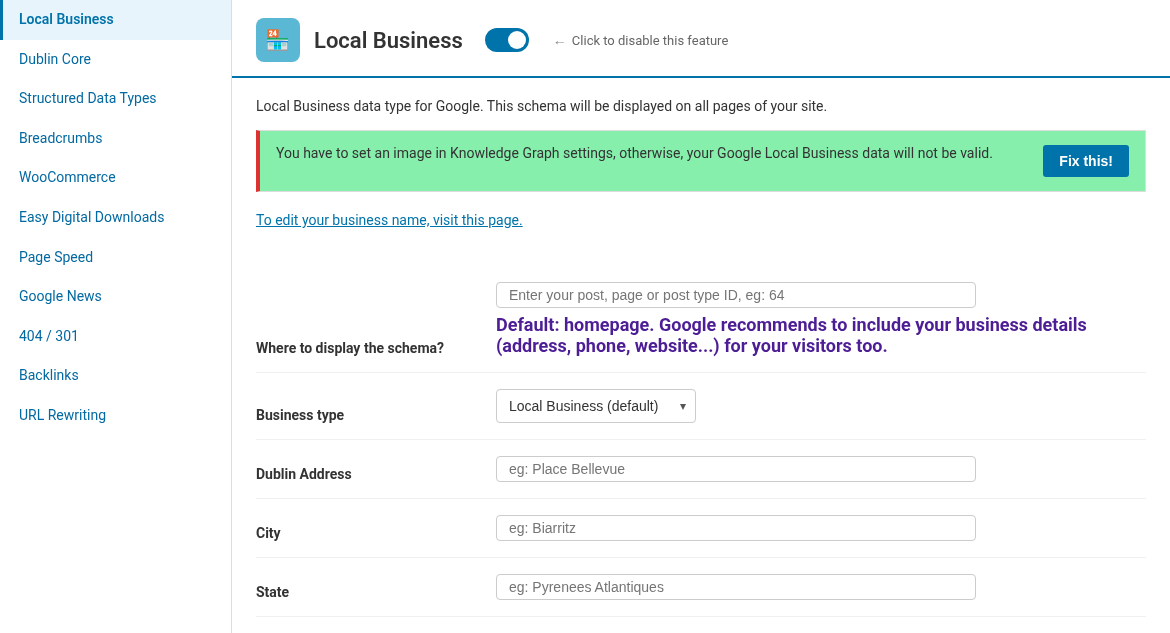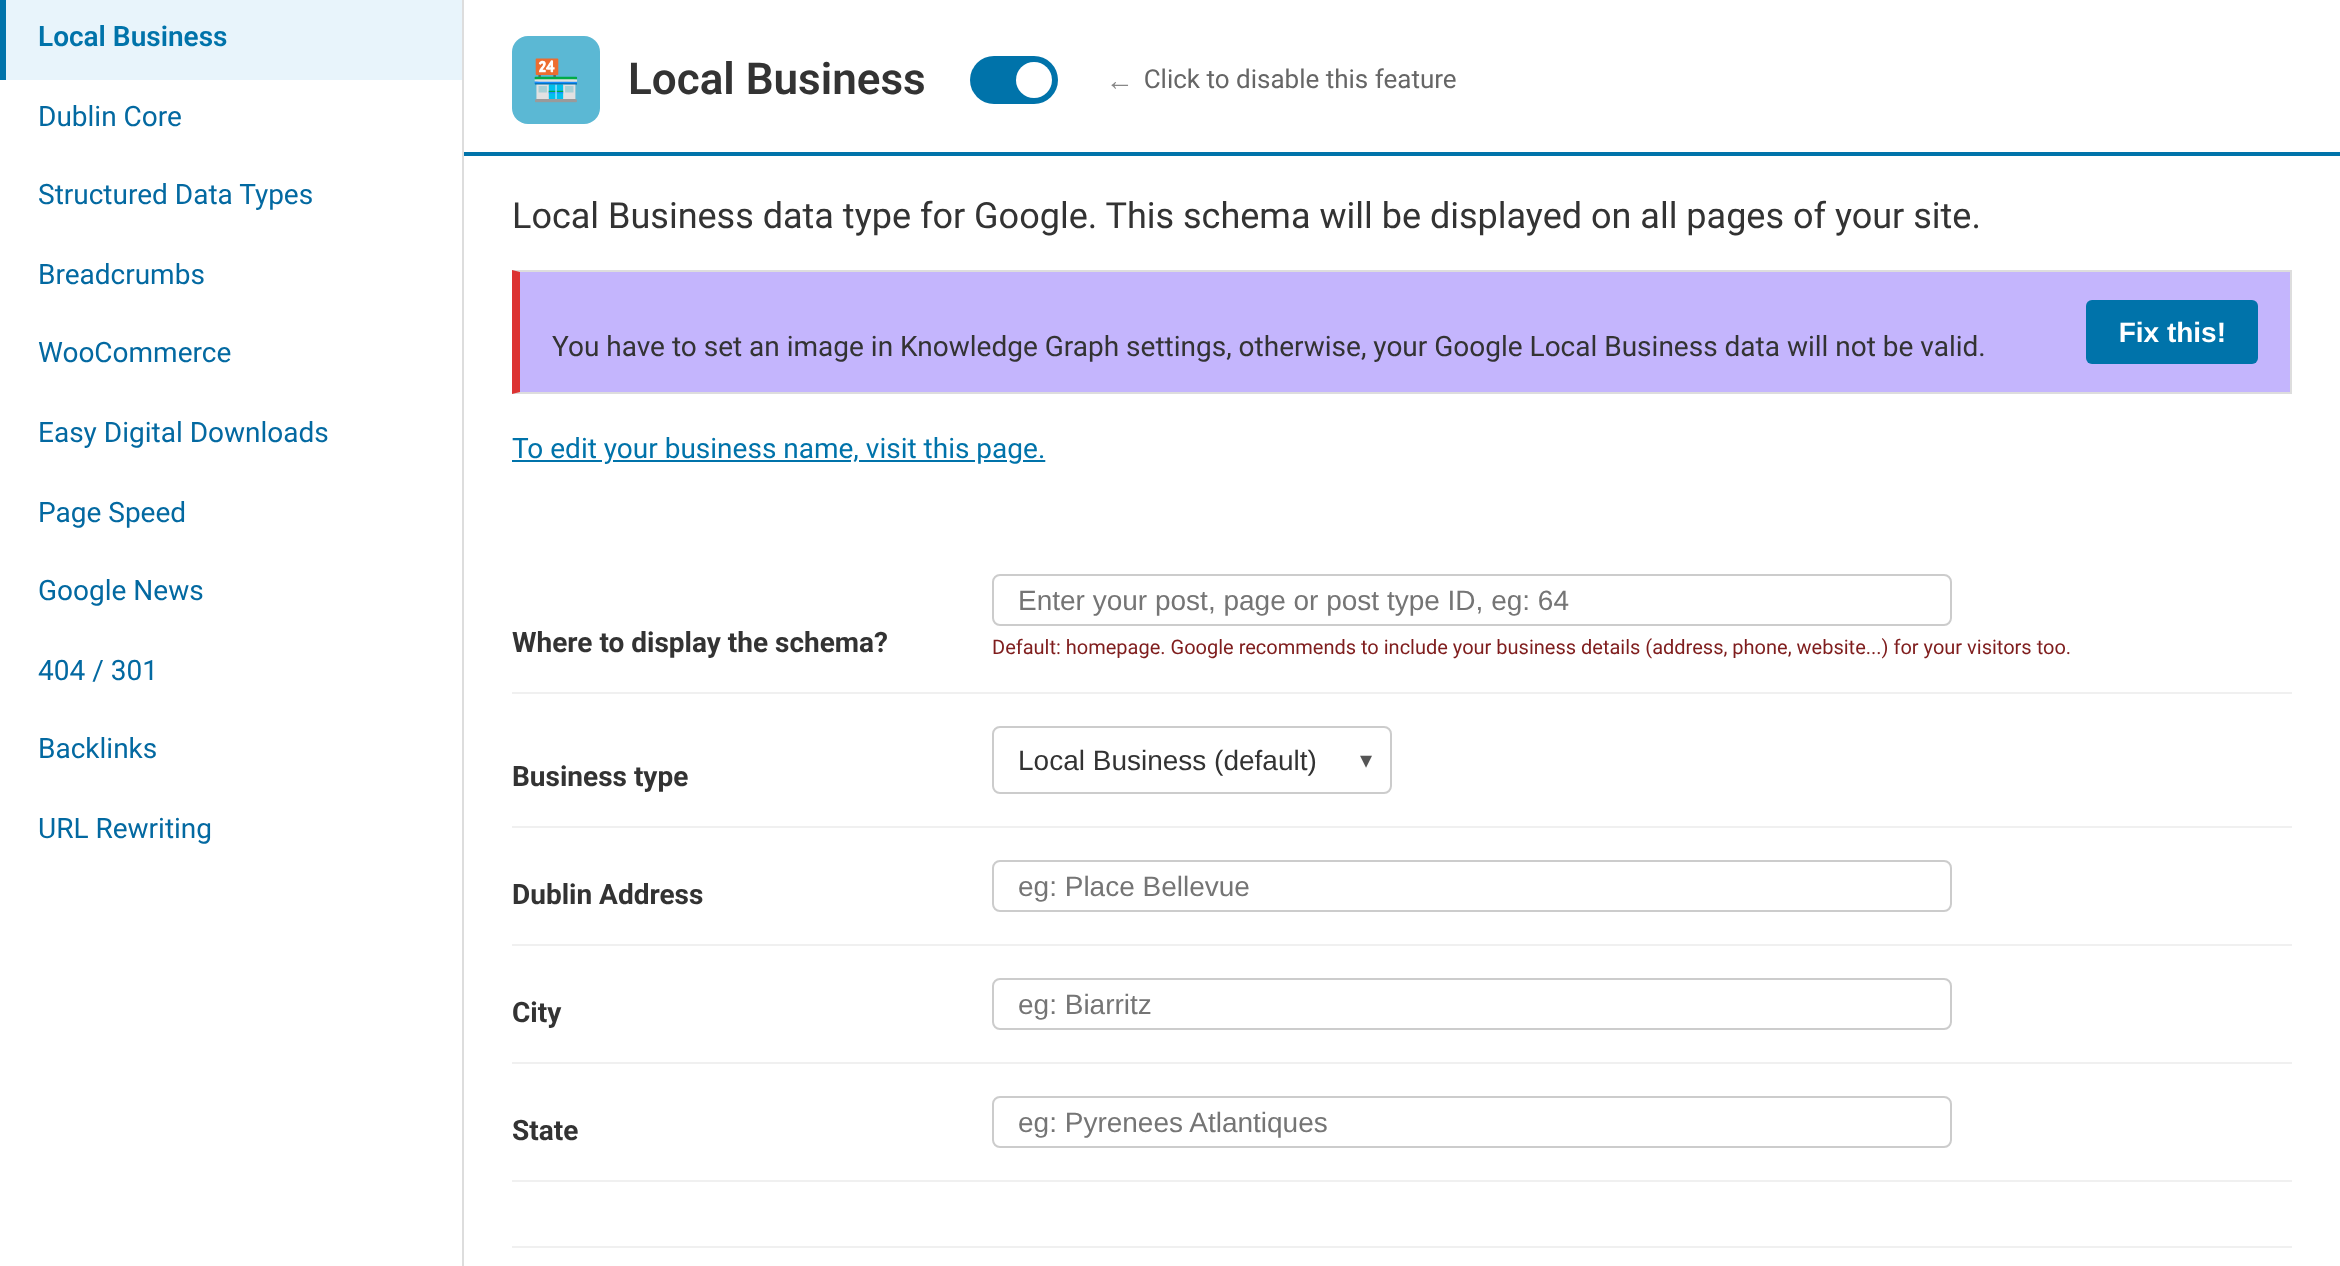--- a/index.html
+++ b/index.html
@@ -97,34 +97,34 @@
     .disable-hint .arrow {
       color: #888;
       font-size: 14px;
     }
 
     
     .content {
       padding: 20px 24px;
     }
     .description {
-      font-size: 18px;
+      font-size: 14px;
       color: #333;
       margin-bottom: 16px;
     }
 
     
     .warning-box {
       display: flex;
-      align-items: flex-end;
+      align-items: flex-start;
       border: 1px solid #ddd;
       border-left: 4px solid #dc3232;
       padding: 14px 16px;
       margin-bottom: 20px;
-      background: #c4b5fd;
+      background: #86efac;
       gap: 12px;
     }
     .warning-text {
       flex: 1;
       font-size: 14px;
       color: #333;
     }
     .fix-btn {
       background: #0073aa;
       color: white;
@@ -171,24 +171,25 @@
       max-width: 480px;
       padding: 4px 12px;
       border: 1px solid #ccc;
       border-radius: 4px;
       font-size: 14px;
       color: #555;
       background: #fff;
       outline: none;
     }
     .form-hint {
-      font-size: 10px;
-      color: #7f1d1d;
+      font-size: 18px;
+      color: #4c1d95;
       margin-top: 6px;
       max-width: 660px;
+      font-weight: bold;
     }
     .form-select-wrap {
       position: relative;
       display: inline-block;
       max-width: 240px;
       width: 200px;
     }
     .form-select {
       width: 100%;
       padding: 8px 32px 8px 12px;

